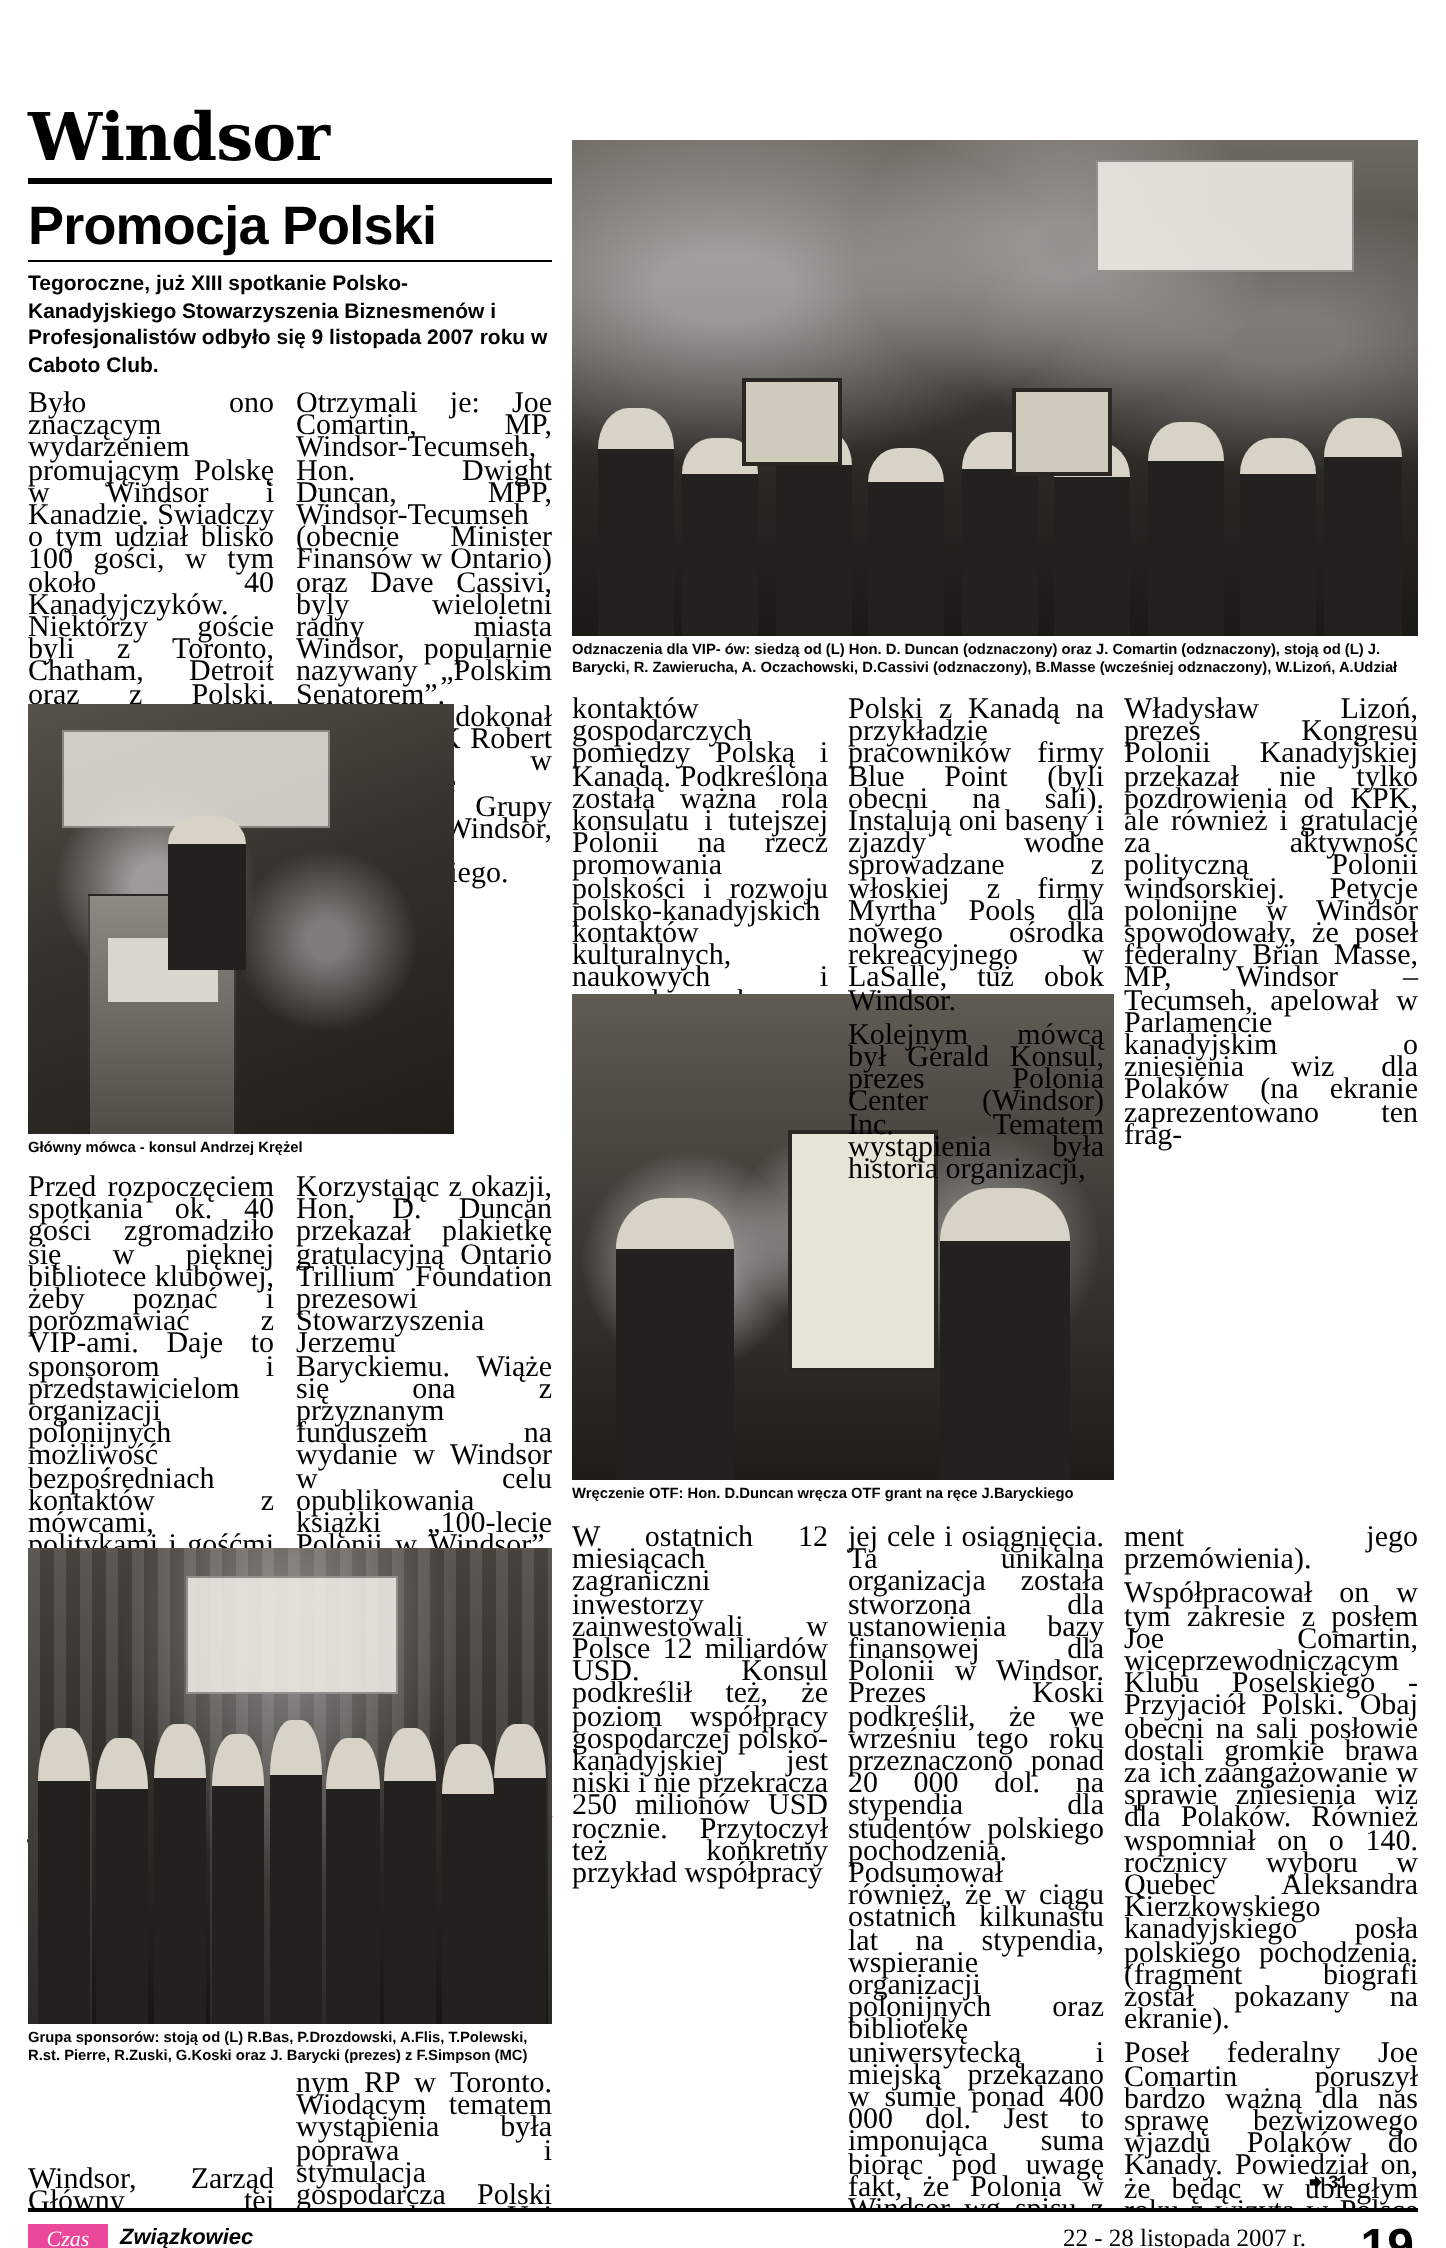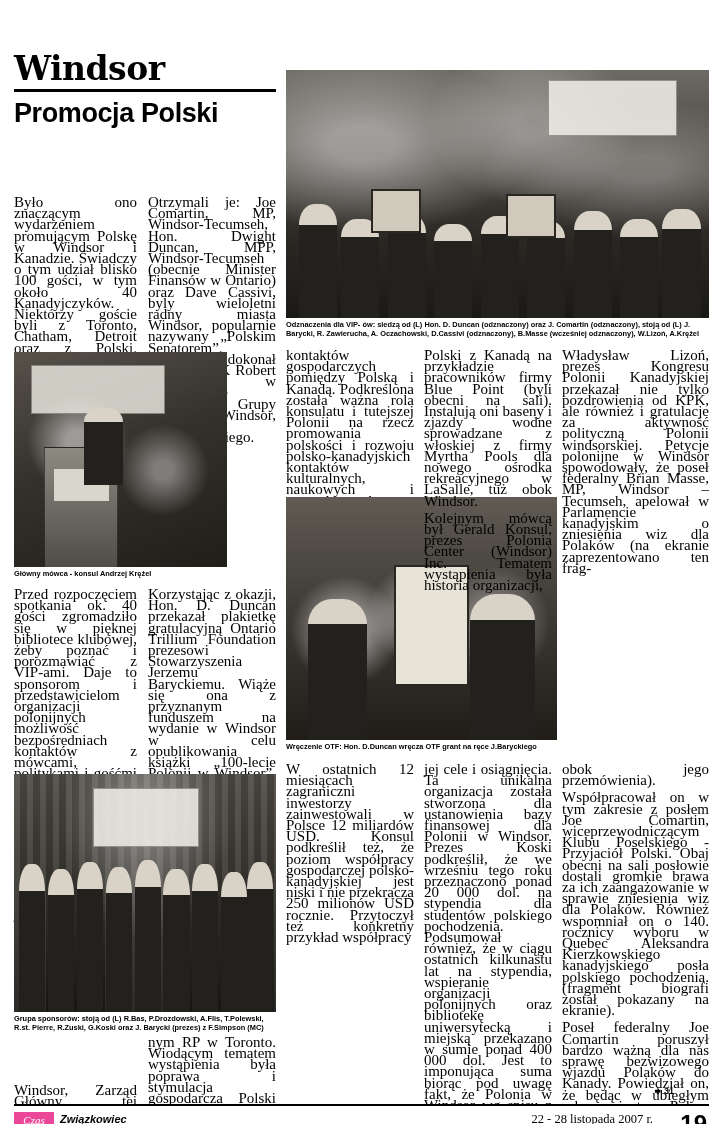--- a/index.html
+++ b/index.html
@@ -168,38 +168,42 @@
 <div class="page">
   <div class="inner">
 
     <div class="masthead">
       <div class="title">Windsor</div>
       <div class="rule"></div>
     </div>
 
     <div class="headline">Promocja Polski</div>
 
+    <div class="deck">
+      <div class="rule-top"></div>
+      <span>Tegoroczne, już XIII spotkanie Polsko-Kanadyjskiego Stowarzyszenia Biznesmenów i Profesjonalistów odbyło się 9 listopada 2007 roku w Caboto Club.</span>
+    </div>
 
     <div class="photo tex-a" style="left:272px;top:18px;width:423px;height:248px;">
       <div class="ph-inner">
         <div class="banner" style="left:62%;top:4%;width:30%;height:22%;background:rgba(235,233,225,.9);"></div>
         <div class="figure" style="left:3%;"></div>
         <div class="figure" style="left:13%;height:40%;"></div>
         <div class="figure" style="left:24%;height:42%;"></div>
         <div class="figure" style="left:35%;height:38%;"></div>
         <div class="figure" style="left:46%;height:41%;"></div>
         <div class="figure" style="left:57%;height:39%;"></div>
         <div class="figure" style="left:68%;height:43%;"></div>
         <div class="figure" style="left:79%;height:40%;"></div>
         <div class="figure" style="left:89%;height:44%;"></div>
         <div class="frame" style="left:20%;top:48%;width:11%;height:16%;"></div>
         <div class="frame" style="left:52%;top:50%;width:11%;height:16%;"></div>
       </div>
     </div>
-    <div class="cap" style="left:272px;top:269px;width:423px;">Odznaczenia dla VIP- ów: siedzą od (L) Hon. D. Duncan (odznaczony) oraz J. Comartin (odznaczony), stoją od (L) J. Barycki, R. Zawierucha, A. Oczachowski, D.Cassivi (odznaczony), B.Masse (wcześniej odznaczony), W.Lizoń, A.Krężel</div>
+    <div class="cap" style="left:272px;top:269px;width:423px;">Odznaczenia dla VIP- ów: siedzą od (L) Hon. D. Duncan (odznaczony) oraz J. Comartin (odznaczony), stoją od (L) J. Barycki, R. Zawierucha, A. Oczachowski, D.Cassivi (odznaczony), B.Masse (wcześniej odznaczony), W.Lizoń, A.Udział</div>
 
     <div class="col" style="left:0px;top:145px;width:123px;">
       <p>Było ono znaczącym wydarzeniem promującym Polskę w Windsor i Kanadzie. Świadczy o tym udział blisko 100 gości, w tym około 40 Kanadyjczyków. Niektórzy goście byli z Toronto, Chatham, Detroit oraz z Polski. Udział wzięli również wszyscy przestawiciele rządu federalnego, prowincjonalnego oraz miasta Windsor.</p>
     </div>
 
     <div class="col" style="left:134px;top:145px;width:128px;">
       <p>Otrzymali je: Joe Comartin, MP, Windsor-Tecumseh, Hon. Dwight Duncan, MPP, Windsor-Tecumseh (obecnie Minister Finansów w Ontario) oraz Dave Cassivi, byly wieloletni radny miasta Windsor, popularnie nazywany „Polskim Senatorem”. Dekoracji dokonał prezes ZPwK Robert Zawierucha w towarzystwie wiceprezesa Grupy 20 ZPwK z Windsor, Andrzeja Oczachowskiego.</p>
     </div>
 
     <div class="photo tex-b" style="left:0px;top:300px;width:213px;height:215px;">
@@ -247,21 +251,21 @@
 
     <div class="col" style="left:410px;top:712px;width:128px;">
       <p>jej cele i osiągnięcia. Ta unikalna organizacja została stworzona dla ustanowienia bazy finansowej dla Polonii w Windsor. Prezes Koski podkreślił, że we wrześniu tego roku przeznaczono ponad 20 000 dol. na stypendia dla studentów polskiego pochodzenia. Podsumował również, że w ciągu ostatnich kilkunastu lat na stypendia, wspieranie organizacji polonijnych oraz bibliotekę uniwersytecką i miejską przekazano w sumie ponad 400 000 dol. Jest to imponująca suma biorąc pod uwagę fakt, że Polonia w Windsor wg spisu z 2001 roku, liczy tylko 11 500 osób. Ciekawym, trochę emocjonalnym, momentem wieczoru było wystąpienie Joseph Ouellette, właściciela firmy Acrolab Ltd., który rozpoczął swoje wystąpienie do wieczerzania toastu „za Polskę”. Wyraził on swój wielki entuzjazm dla Polski, którą odwiedza kilka razy rocznie i zachęcał wszystkich obecnych do zainwestowania w Polsce. W swoim przemówieniu nawiązał również do trudnej sytuacji ekonomicznej w Windsor sugerując szerzej kooperacji międzynarodowej</p>
     </div>
 
     <div class="col" style="left:548px;top:298px;width:147px;">
       <p>Władysław Lizoń, prezes Kongresu Polonii Kanadyjskiej przekazał nie tylko pozdrowienia od KPK, ale również i gratulacje za aktywność polityczną Polonii windsorskiej. Petycje polonijne w Windsor spowodowały, że poseł federalny Brian Masse, MP, Windsor – Tecumseh, apelował w Parlamencie kanadyjskim o zniesienia wiz dla Polaków (na ekranie zaprezentowano ten frag-</p>
     </div>
 
     <div class="col" style="left:548px;top:712px;width:147px;">
-      <p>obok jego przemówienia).</p>
+      <p>ment jego przemówienia).</p>
       <p>Współpracował on w tym zakresie z posłem Joe Comartin, wiceprzewodniczącym Klubu Poselskiego - Przyjaciół Polski. Obaj obecni na sali posłowie dostali gromkie brawa za ich zaangażowanie w sprawie zniesienia wiz dla Polaków. Również wspomniał on o 140. rocznicy wyboru w Quebec Aleksandra Kierzkowskiego kanadyjskiego posła polskiego pochodzenia. (fragment biografi został pokazany na ekranie).</p>
       <p>Poseł federalny Joe Comartin poruszył bardzo ważną dla nas sprawę bezwizowego wjazdu Polaków do Kanady. Powiedział on, że będąc w ubiegłym roku z wizytą w Polsce dowiedział się jak dużym utrudnieniem są wizy kanadyjskie dla Polaków. Uznał za pozytywny fakt zniesienia wiz kanadyjskich dla kanadyjskich państw: Łotwy i Czech, jednak uważa, że to Polacy powinni wcześniej być ten przywilej, bo to oni z narażeniem życia walczą razem w ramię z Kanadyjczykami o wolność i demokrację w Afganistanie.</p>
     </div>
 
     <div class="photo tex-d" style="left:0px;top:722px;width:262px;height:238px;">
       <div class="ph-inner">
         <div class="banner" style="left:30%;top:6%;width:40%;height:24%;background:rgba(238,236,228,.88);"></div>
         <div class="figure" style="left:2%;bottom:0;width:10%;height:62%;"></div>
         <div class="figure" style="left:13%;bottom:0;width:10%;height:60%;"></div>
         <div class="figure" style="left:24%;bottom:0;width:10%;height:63%;"></div>

